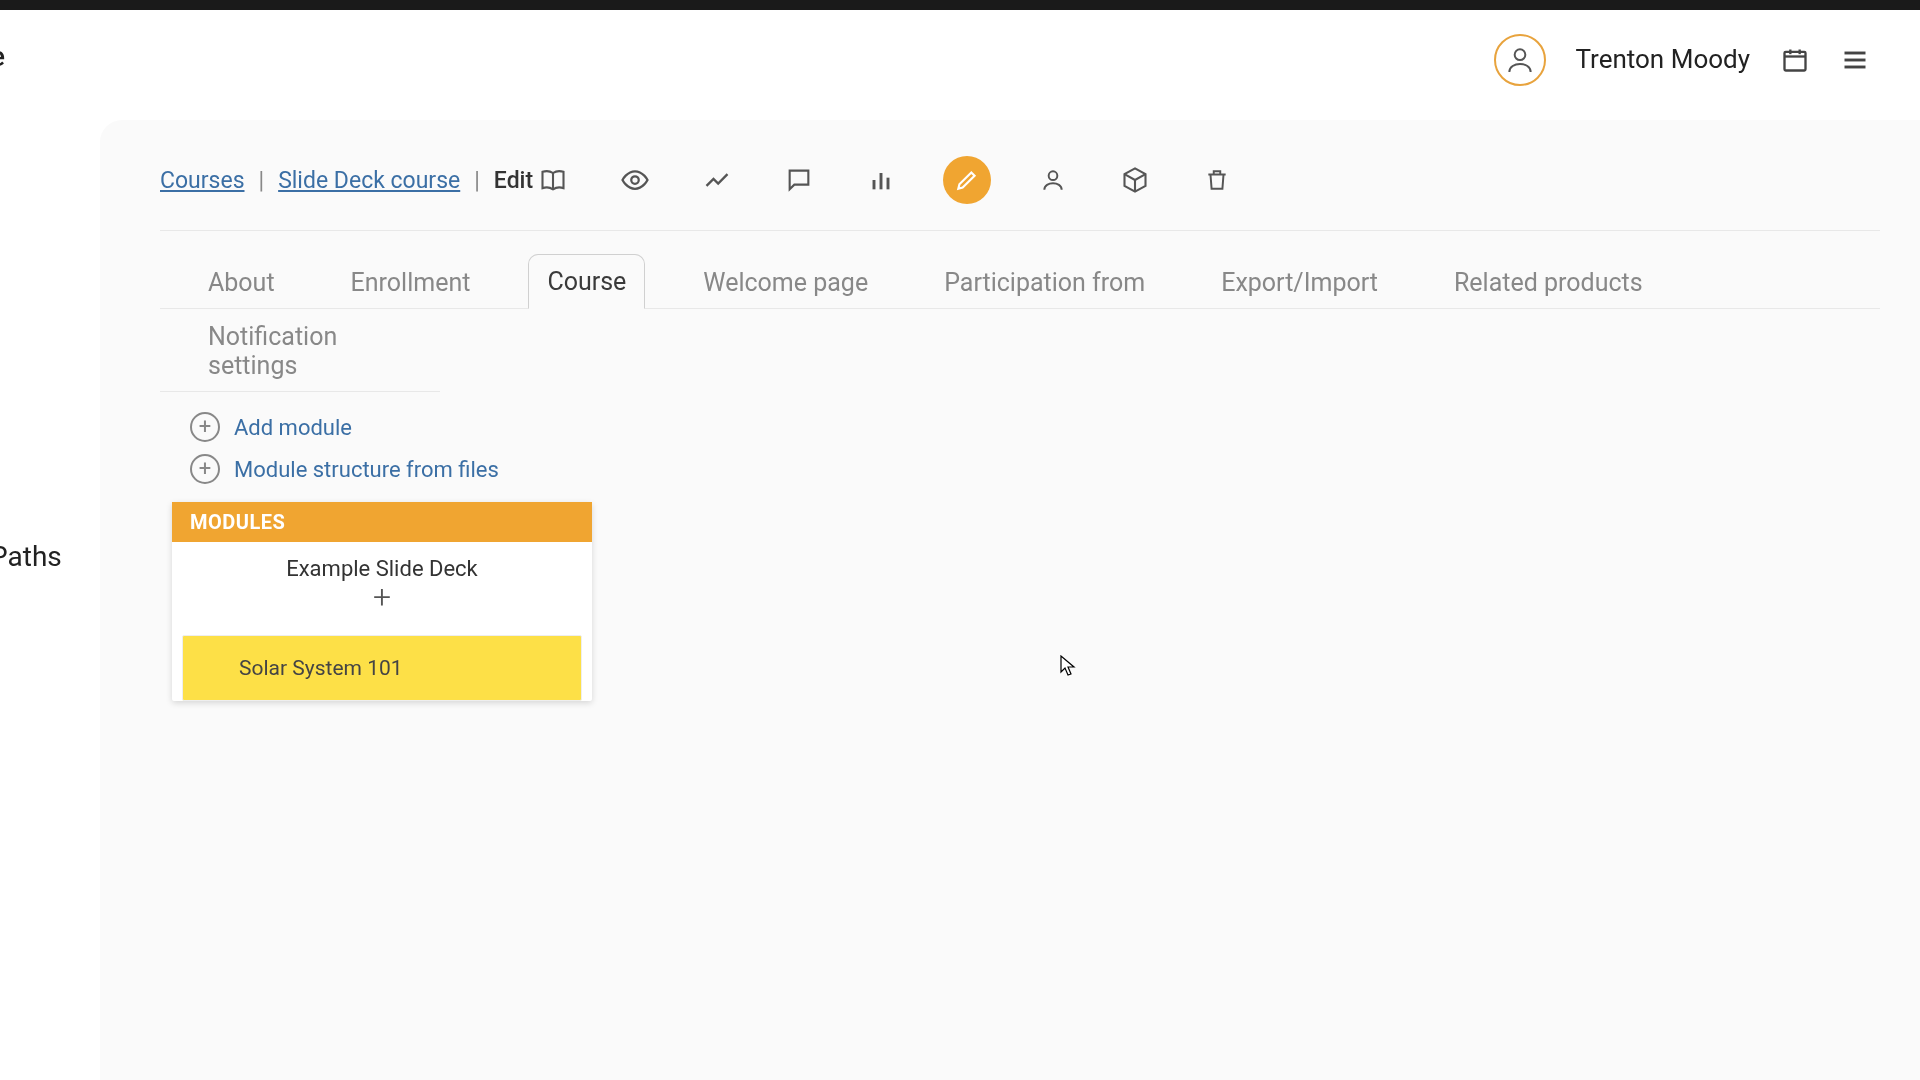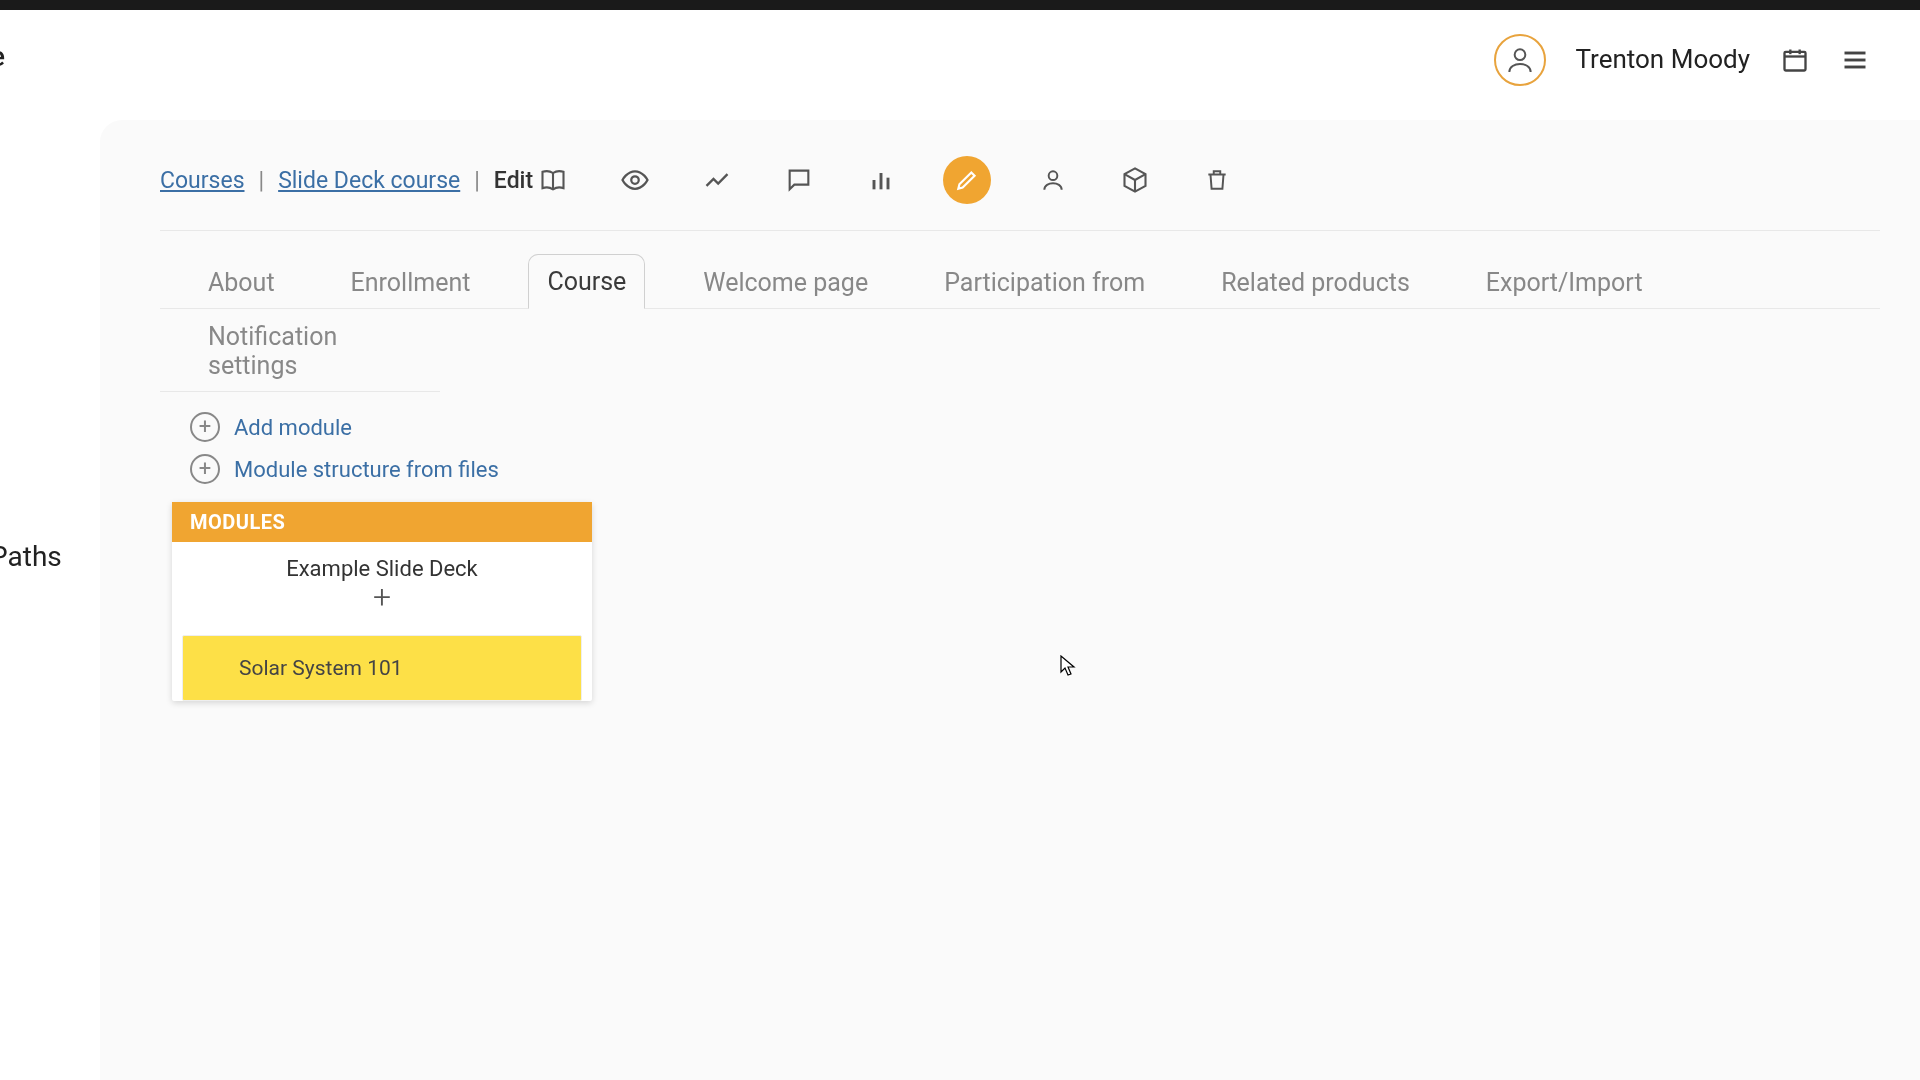--- a/index.html
+++ b/index.html
@@ -349,22 +349,22 @@
     </div>
 
     <div class="divider-line"></div>
 
     <div class="tabs">
       <div class="tab">About</div>
       <div class="tab">Enrollment</div>
       <div class="tab active">Course</div>
       <div class="tab">Welcome page</div>
       <div class="tab">Participation from</div>
+      <div class="tab">Export/Import</div>
       <div class="tab">Related products</div>
-      <div class="tab">Export/Import</div>
     </div>
     <div class="tabs secondary" style="border-bottom:1px solid #e8e8e8; width:280px;">
       <div class="tab">Notification settings</div>
     </div>
 
     <div class="module-actions">
       <div class="module-action-link">
         <span class="plus-circle">+</span>
         <span>Add module</span>
       </div>

